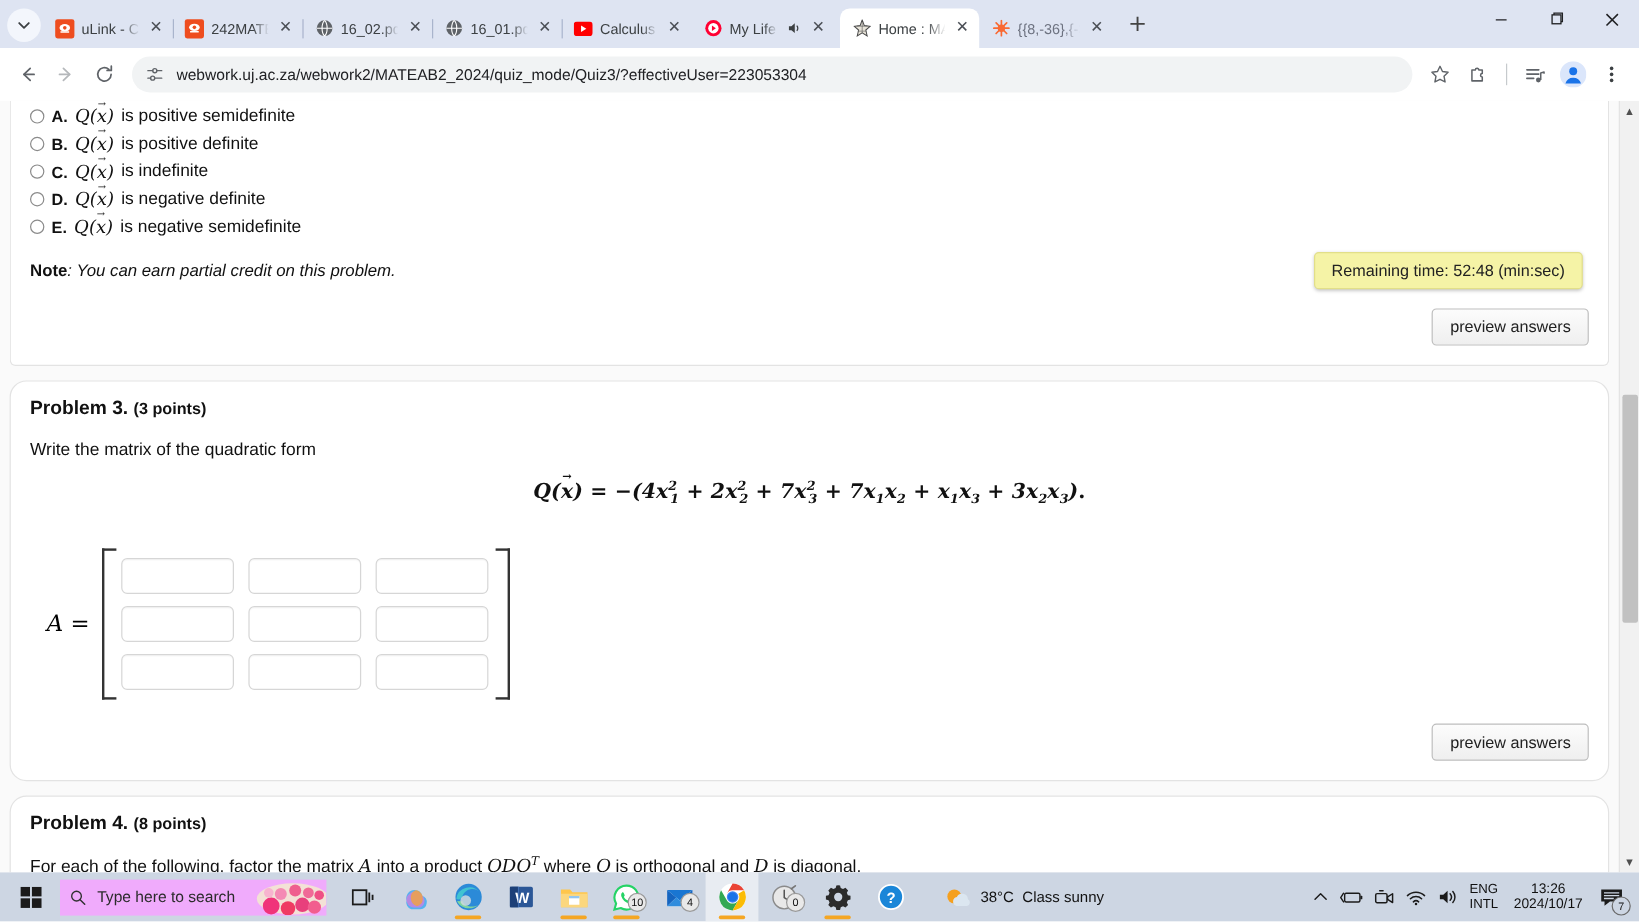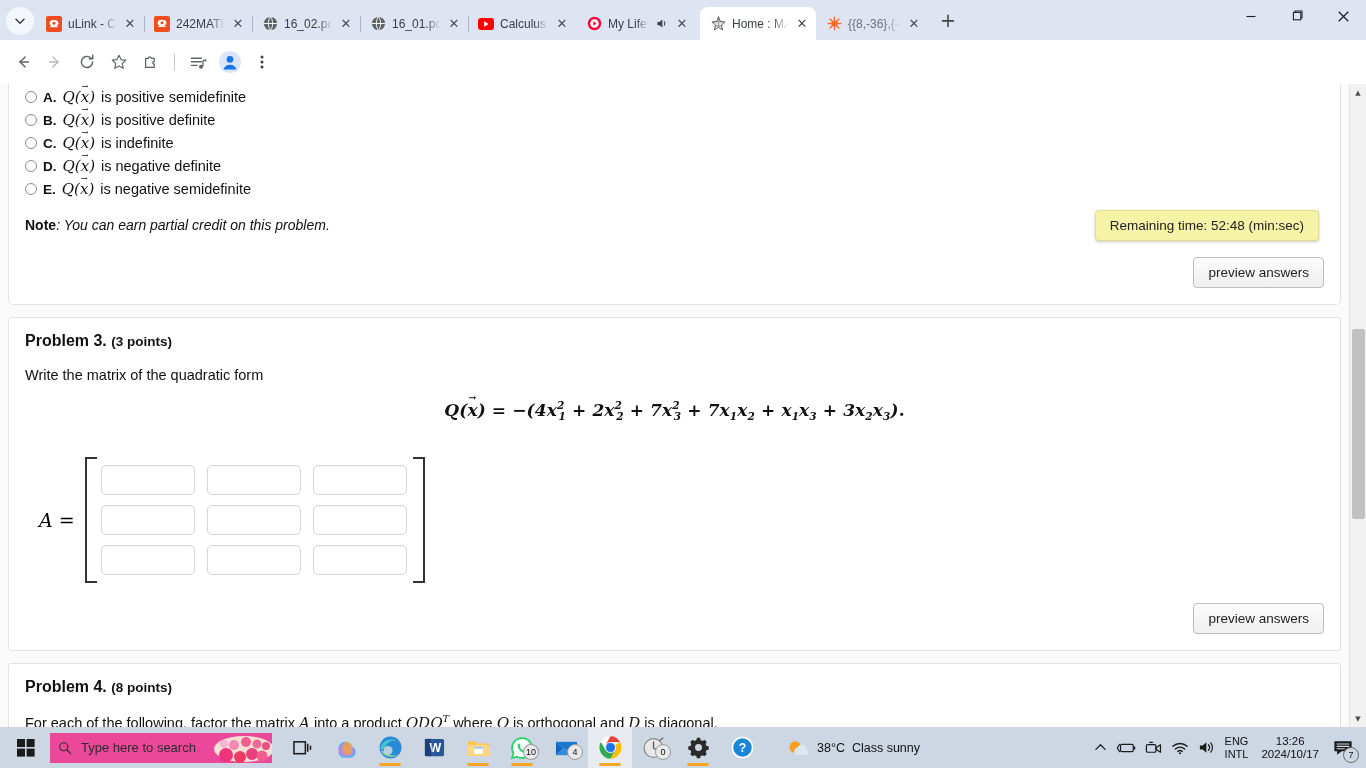--- a/index.html
+++ b/index.html
@@ -83,21 +83,21 @@
   }
 
   .timer {
     position: absolute; right: 30px; top: 126px;
     background: #f5f3a6; border: 1px solid #e2df88; border-radius: 4px;
     padding: 7px 14px; font-size: 13.5px; color: #222;
     box-shadow: 0 1px 3px rgba(0,0,0,.22); z-index: 20;
   }
 
   .card {
-    background: #fff; border: 1px solid #e3e3e3; border-radius: 3px;
+    background: #fff; border: 1px solid #e3e3e3; border-radius: 14px;
     margin: 0 0 12px 0; padding: 14px 16px 16px 16px; position: relative;
   }
   .card.top { border-top: none; border-radius: 0 0 5px 5px; margin-top:0; padding-top: 4px; }
 
   .opt-row { display: flex; align-items: center; gap: 6px; margin: 0 0 5px 0; font-size: 14.5px; color: #111; }
   .radio {
     width: 12px; height: 12px; border: 1px solid #8b8b8b; border-radius: 50%;
     background: #fff; flex: 0 0 12px; cursor: pointer;
   }
   .optlabel { font-weight: bold; font-size: 13.5px; }
@@ -152,21 +152,21 @@
   .sb-arrow.bot { position: absolute; bottom: 0; left: 0; right: 0; }
   .sb-thumb { position: absolute; left: 2px; width: 13px; background: #c1c1c1; border-radius: 2px; cursor: pointer; }
 
   
   .taskbar {
     height: 41px; background: #cdd6e3; display: flex; align-items: center;
     padding: 0 4px; gap: 0; position: relative;
   }
   .start { width: 44px; height: 41px; display: flex; align-items: center; justify-content: center; cursor:pointer; }
   .searchbox {
-    width: 222px; height: 30px; background: #ec4899; display: flex; align-items: center;
+    width: 222px; height: 30px; background: #f0abfc; display: flex; align-items: center;
     gap: 9px; padding: 0 8px; margin-left: 2px; cursor: text; position: relative; overflow:hidden;
   }
   .searchbox .stext { font-size: 13px; color: #2b2b2b; }
   .search-art {
     position:absolute; right:0; top:0; width:72px; height:30px; overflow:hidden;
   }
   .tb-icon {
     width: 44px; height: 41px; display: flex; align-items: center; justify-content: center;
     position: relative; cursor: pointer;
   }
@@ -352,20 +352,33 @@
           <path d="M13.2 10 H4" stroke="#b5b8bb" stroke-width="1.6" stroke-linecap="round"></path>
         </svg>
     </div>
     <div class="tb-btn">
       <svg width="18" height="18" viewBox="0 0 20 20">
           <path d="M16.2 10 a6.2 6.2 0 1 1 -2.1 -4.7" stroke="#5f6368" stroke-width="1.6" fill="none" stroke-linecap="round"></path>
           <path d="M16.4 2.4 V6.3 H12.5" stroke="#5f6368" stroke-width="1.6" fill="none" stroke-linecap="round" stroke-linejoin="round"></path>
         </svg>
     </div>
 
+    <div class="omnibox">
+      <span style="display:flex;">
+        <svg width="16" height="16" viewBox="0 0 18 18">
+            <path d="M2.5 5.5 H7" stroke="#5f6368" stroke-width="1.3" stroke-linecap="round"></path>
+            <path d="M11 5.5 H15.5" stroke="#5f6368" stroke-width="1.3" stroke-linecap="round"></path>
+            <circle cx="9" cy="5.5" r="1.9" fill="none" stroke="#5f6368" stroke-width="1.3"></circle>
+            <path d="M2.5 12.5 H5" stroke="#5f6368" stroke-width="1.3" stroke-linecap="round"></path>
+            <path d="M9 12.5 H15.5" stroke="#5f6368" stroke-width="1.3" stroke-linecap="round"></path>
+            <circle cx="7" cy="12.5" r="1.9" fill="none" stroke="#5f6368" stroke-width="1.3"></circle>
+          </svg>
+      </span>
+      <span class="omni-url">webwork.uj.ac.za/webwork2/MATEAB2_2024/quiz_mode/Quiz3/?effectiveUser=223053304</span>
+    </div>
 
     <div class="tb-right">
       <div class="tb-btn">
         <svg width="18" height="18" viewBox="0 0 20 20">
             <path d="M10 2.5 L12.3 7.3 L17.5 8 L13.7 11.7 L14.7 17 L10 14.5 L5.3 17 L6.3 11.7 L2.5 8 L7.7 7.3 Z" fill="none" stroke="#5f6368" stroke-width="1.3" stroke-linejoin="round"></path>
           </svg>
       </div>
       <div class="tb-btn">
         <svg width="18" height="18" viewBox="0 0 20 20">
             <path d="M4 6 h3.2 a1.6 1.6 0 1 1 3.2 0 H13.6 v3.2 a1.6 1.6 0 1 0 0 3.2 V16 H4 Z" fill="none" stroke="#5f6368" stroke-width="1.4" stroke-linejoin="round"></path>

